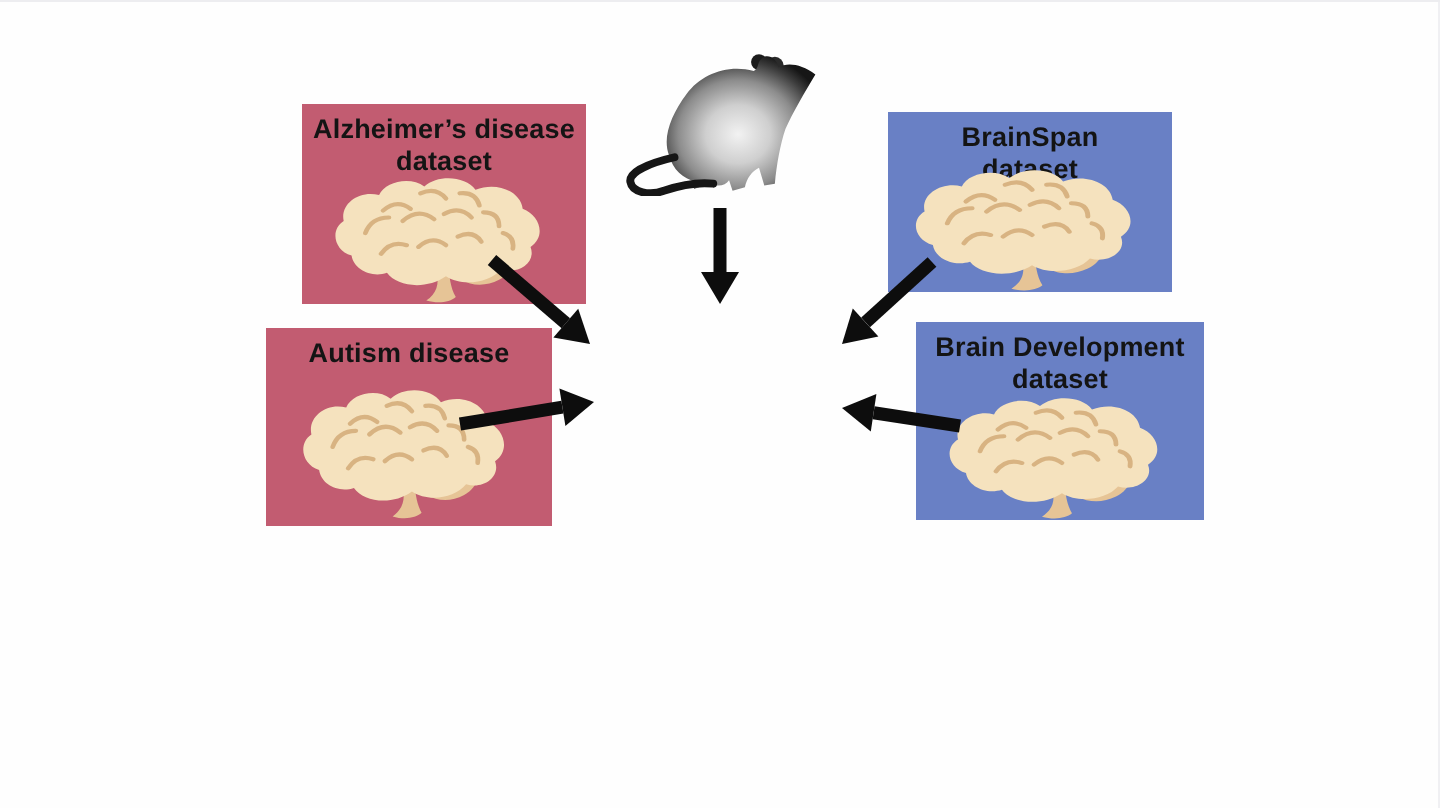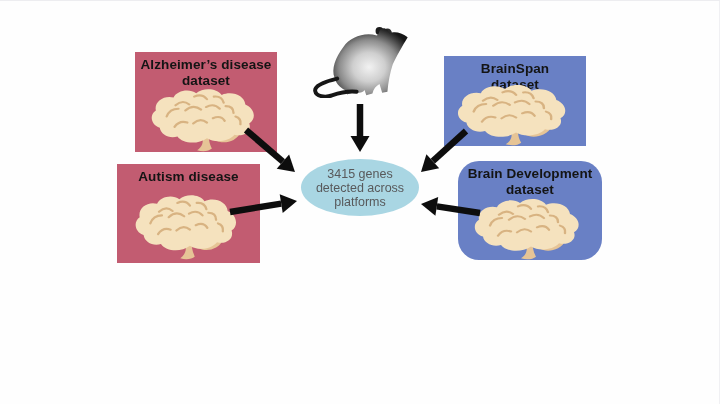--- a/index.html
+++ b/index.html
@@ -9,27 +9,27 @@
     font-family:"Liberation Sans",sans-serif;
     box-shadow:inset 0 1px 0 #ededf0, inset -1px 0 0 #f0f0f3;
   }
   .dataset-box{
     position:absolute;display:flex;flex-direction:column;align-items:center;
   }
   .dataset-box .label{
     margin-top:5px;text-align:center;font-size:13.5px;line-height:15.5px;
     font-weight:600;color:#141414;letter-spacing:.1px;white-space:nowrap;
   }
-  .red-box{background:#c25c71;}
+  .red-box{background:#c25c71;margin-left:16px;}
   .blue-box{background:#6980c5;}
   .brain{position:absolute;left:50%;transform:translateX(-50%);}
   .box-alz{left:135px;top:52px;width:142px;height:100px;}
   .box-autism{left:117px;top:164px;width:143px;height:99px;}
   .box-brainspan{left:444px;top:56px;width:142px;height:90px;}
-  .box-braindev{left:458px;top:161px;width:144px;height:99px;border-radius:21px;}
+  .box-braindev{left:458px;top:161px;width:144px;height:99px;}
   .center-ellipse{
     position:absolute;left:301px;top:159px;width:118px;height:57px;
     background:#a9d6e3;border-radius:50%;
     display:flex;flex-direction:column;align-items:center;justify-content:center;
   }
   .center-ellipse .eline{
     font-size:12.5px;line-height:14px;font-weight:500;color:#58595b;
     text-align:center;white-space:nowrap;
   }
   .mouse-wrap{position:absolute;left:308px;top:24px;width:106px;height:74px;}
@@ -113,25 +113,20 @@
 
   <div class="mouse-wrap">
     <svg width="106" height="74" viewBox="0 0 120 84">
       <circle cx="81" cy="8" r="4.5" fill="#1c1c1c"></circle>
       <circle cx="90" cy="10" r="5" fill="#2a2a2a"></circle>
       <path fill="url(#mgrad)" d="M113 15 C105 9 97 8 92 11 C91 5 84 2 81 8 C80 11 80 12 78 13 C63 9 48 15 40 26 C31 38 26 51 30 61 C32 69 38 74 45 76 L44 80 L53 77 C58 79 62 78 64 75 L66 81 L73 79 C74 74 77 70 81 68 L84 78 L90 77 C91 66 93 55 96 46 C100 37 107 25 113 15 Z"></path>
       <path stroke="#161616" stroke-width="4.5" fill="none" stroke-linecap="round" d="M33 62 C20 65 7 70 8 76 C9 82 19 84 27 81 C36 78 46 76 55 77"></path>
     </svg>
   </div>
 
-  <div class="center-ellipse">
-    <div class="eline">3415 genes</div>
-    <div class="eline">detected across</div>
-    <div class="eline">platforms</div>
-  </div>
 
   <svg class="arrow-layer" viewBox="0 0 720 404">
     <g stroke="#0d0d0d" stroke-width="6.5" fill="#0d0d0d">
 
       <g>
         <line x1="246" y1="130" x2="282.9" y2="161.6"></line>
         <polygon stroke="none" points="295,172 276.7,168.8 289.1,154.4"></polygon>
       </g>
 
       <g>

